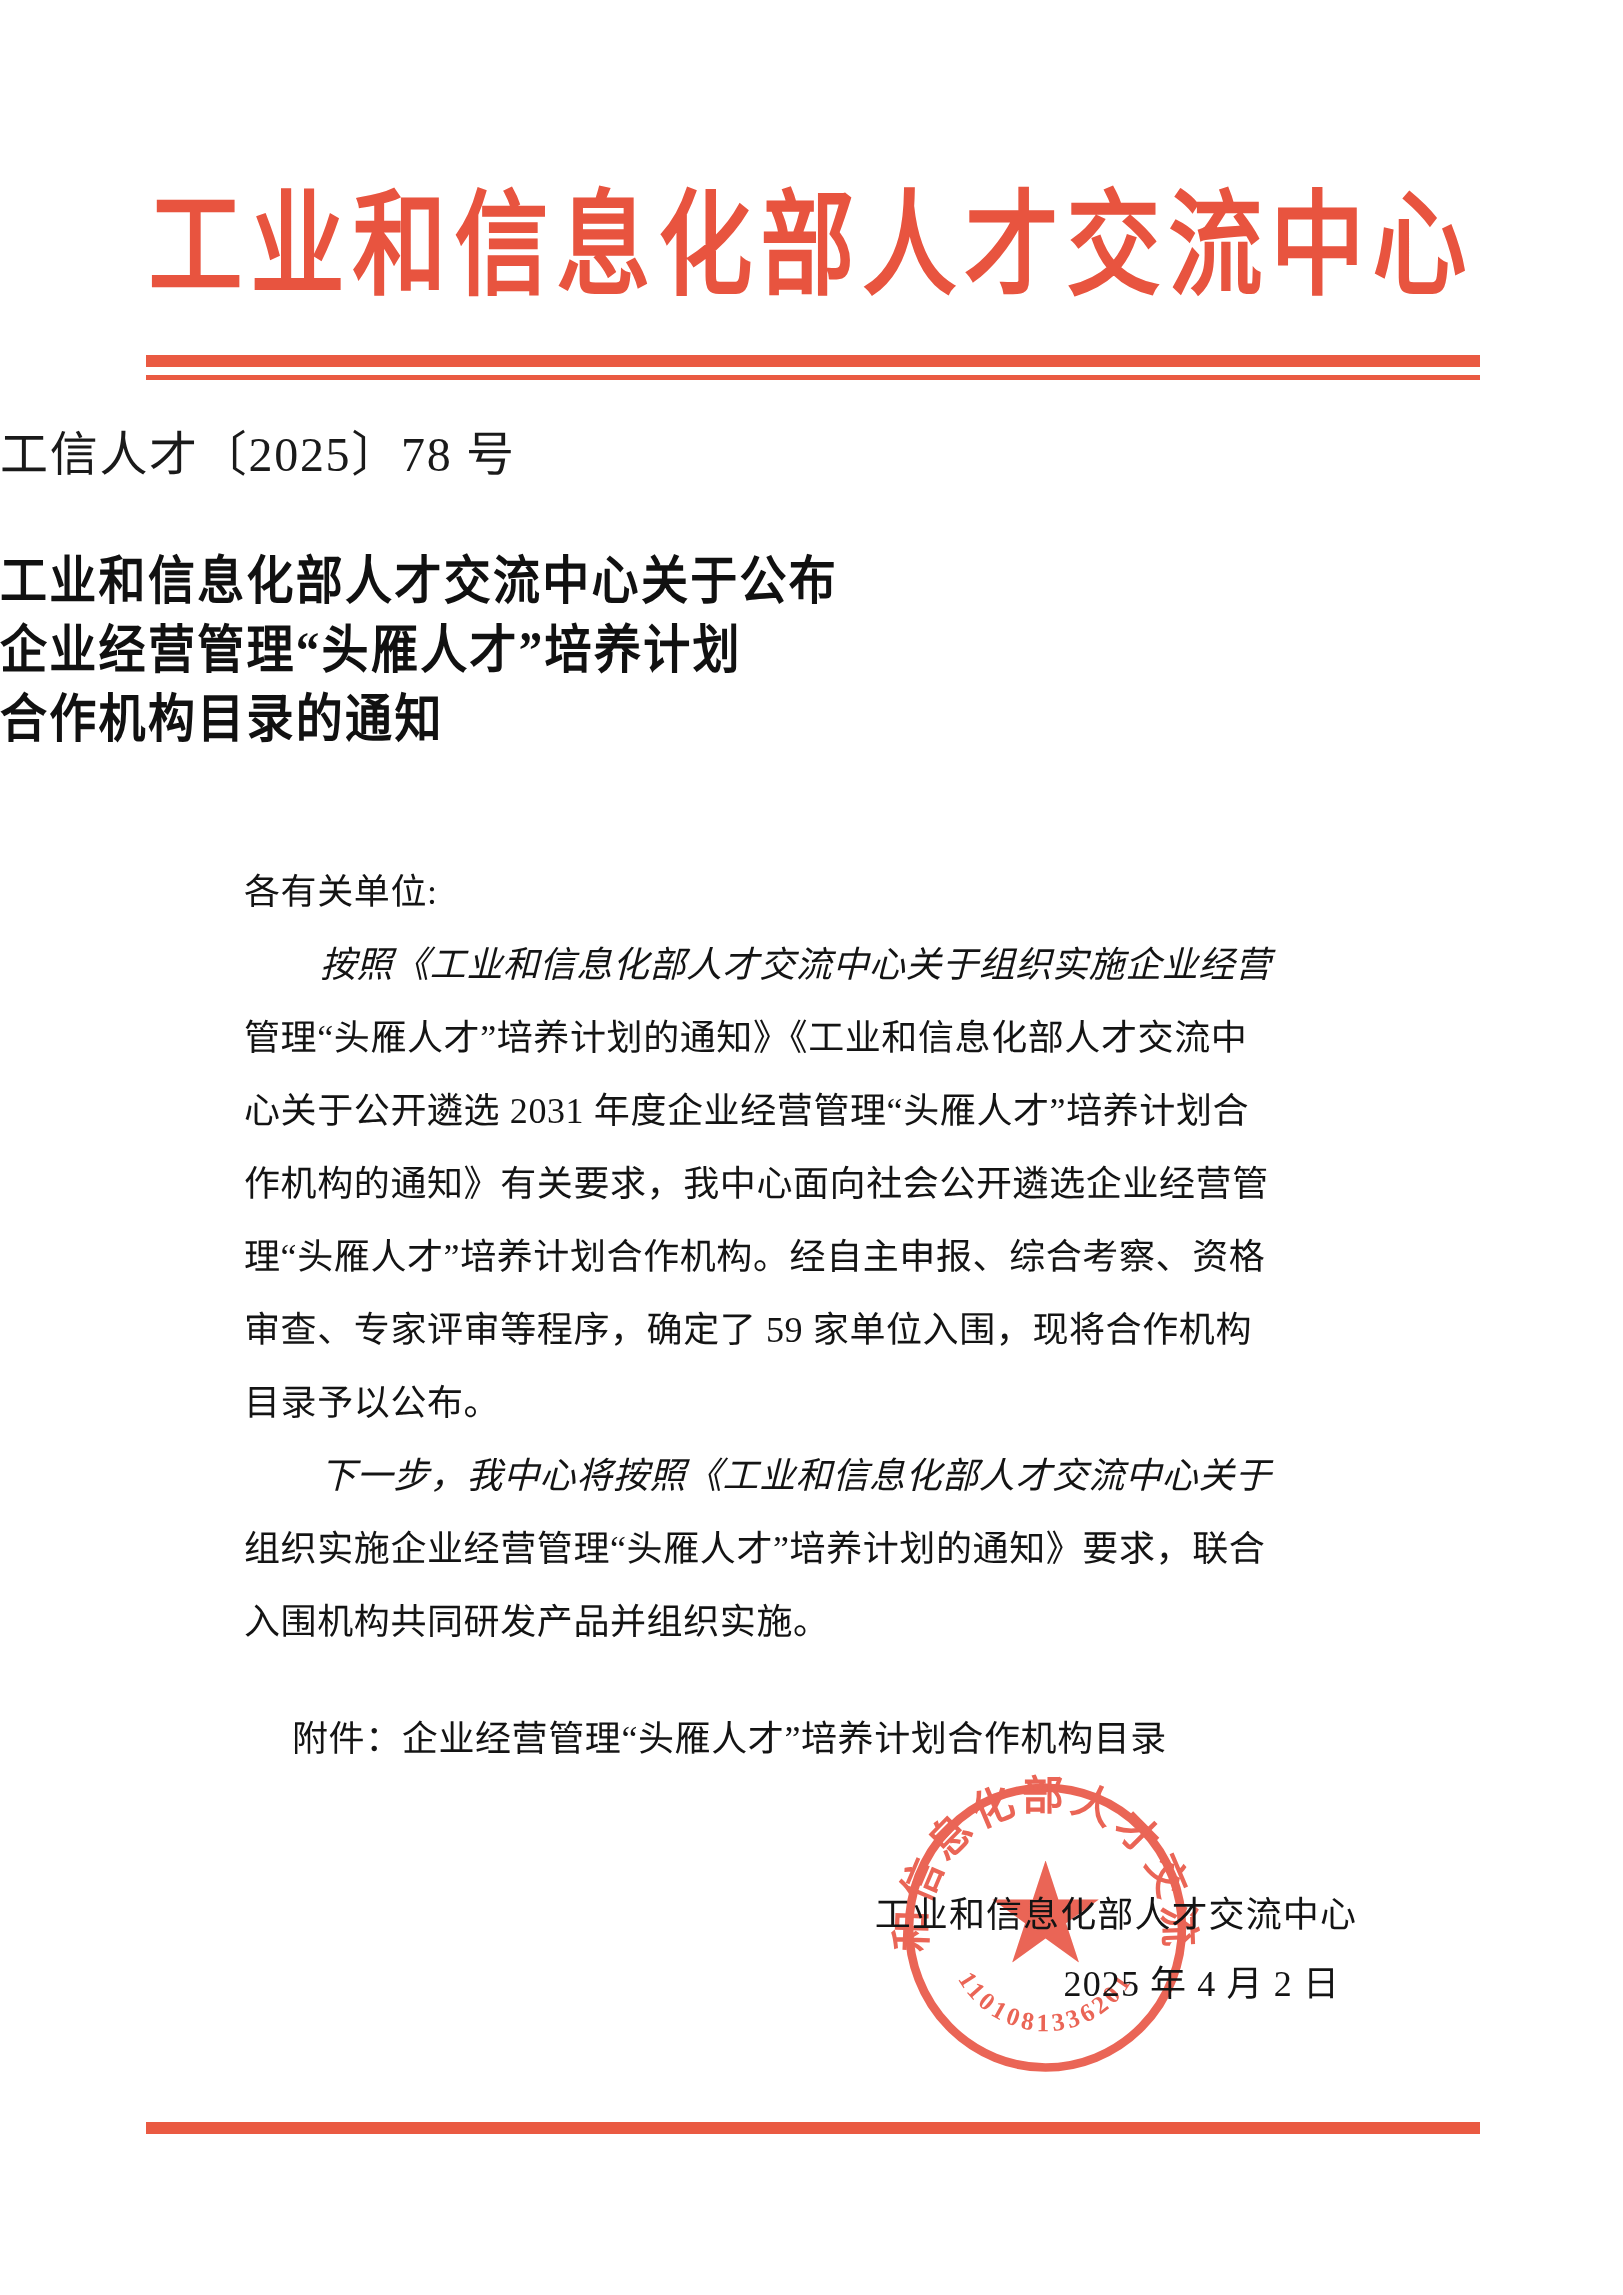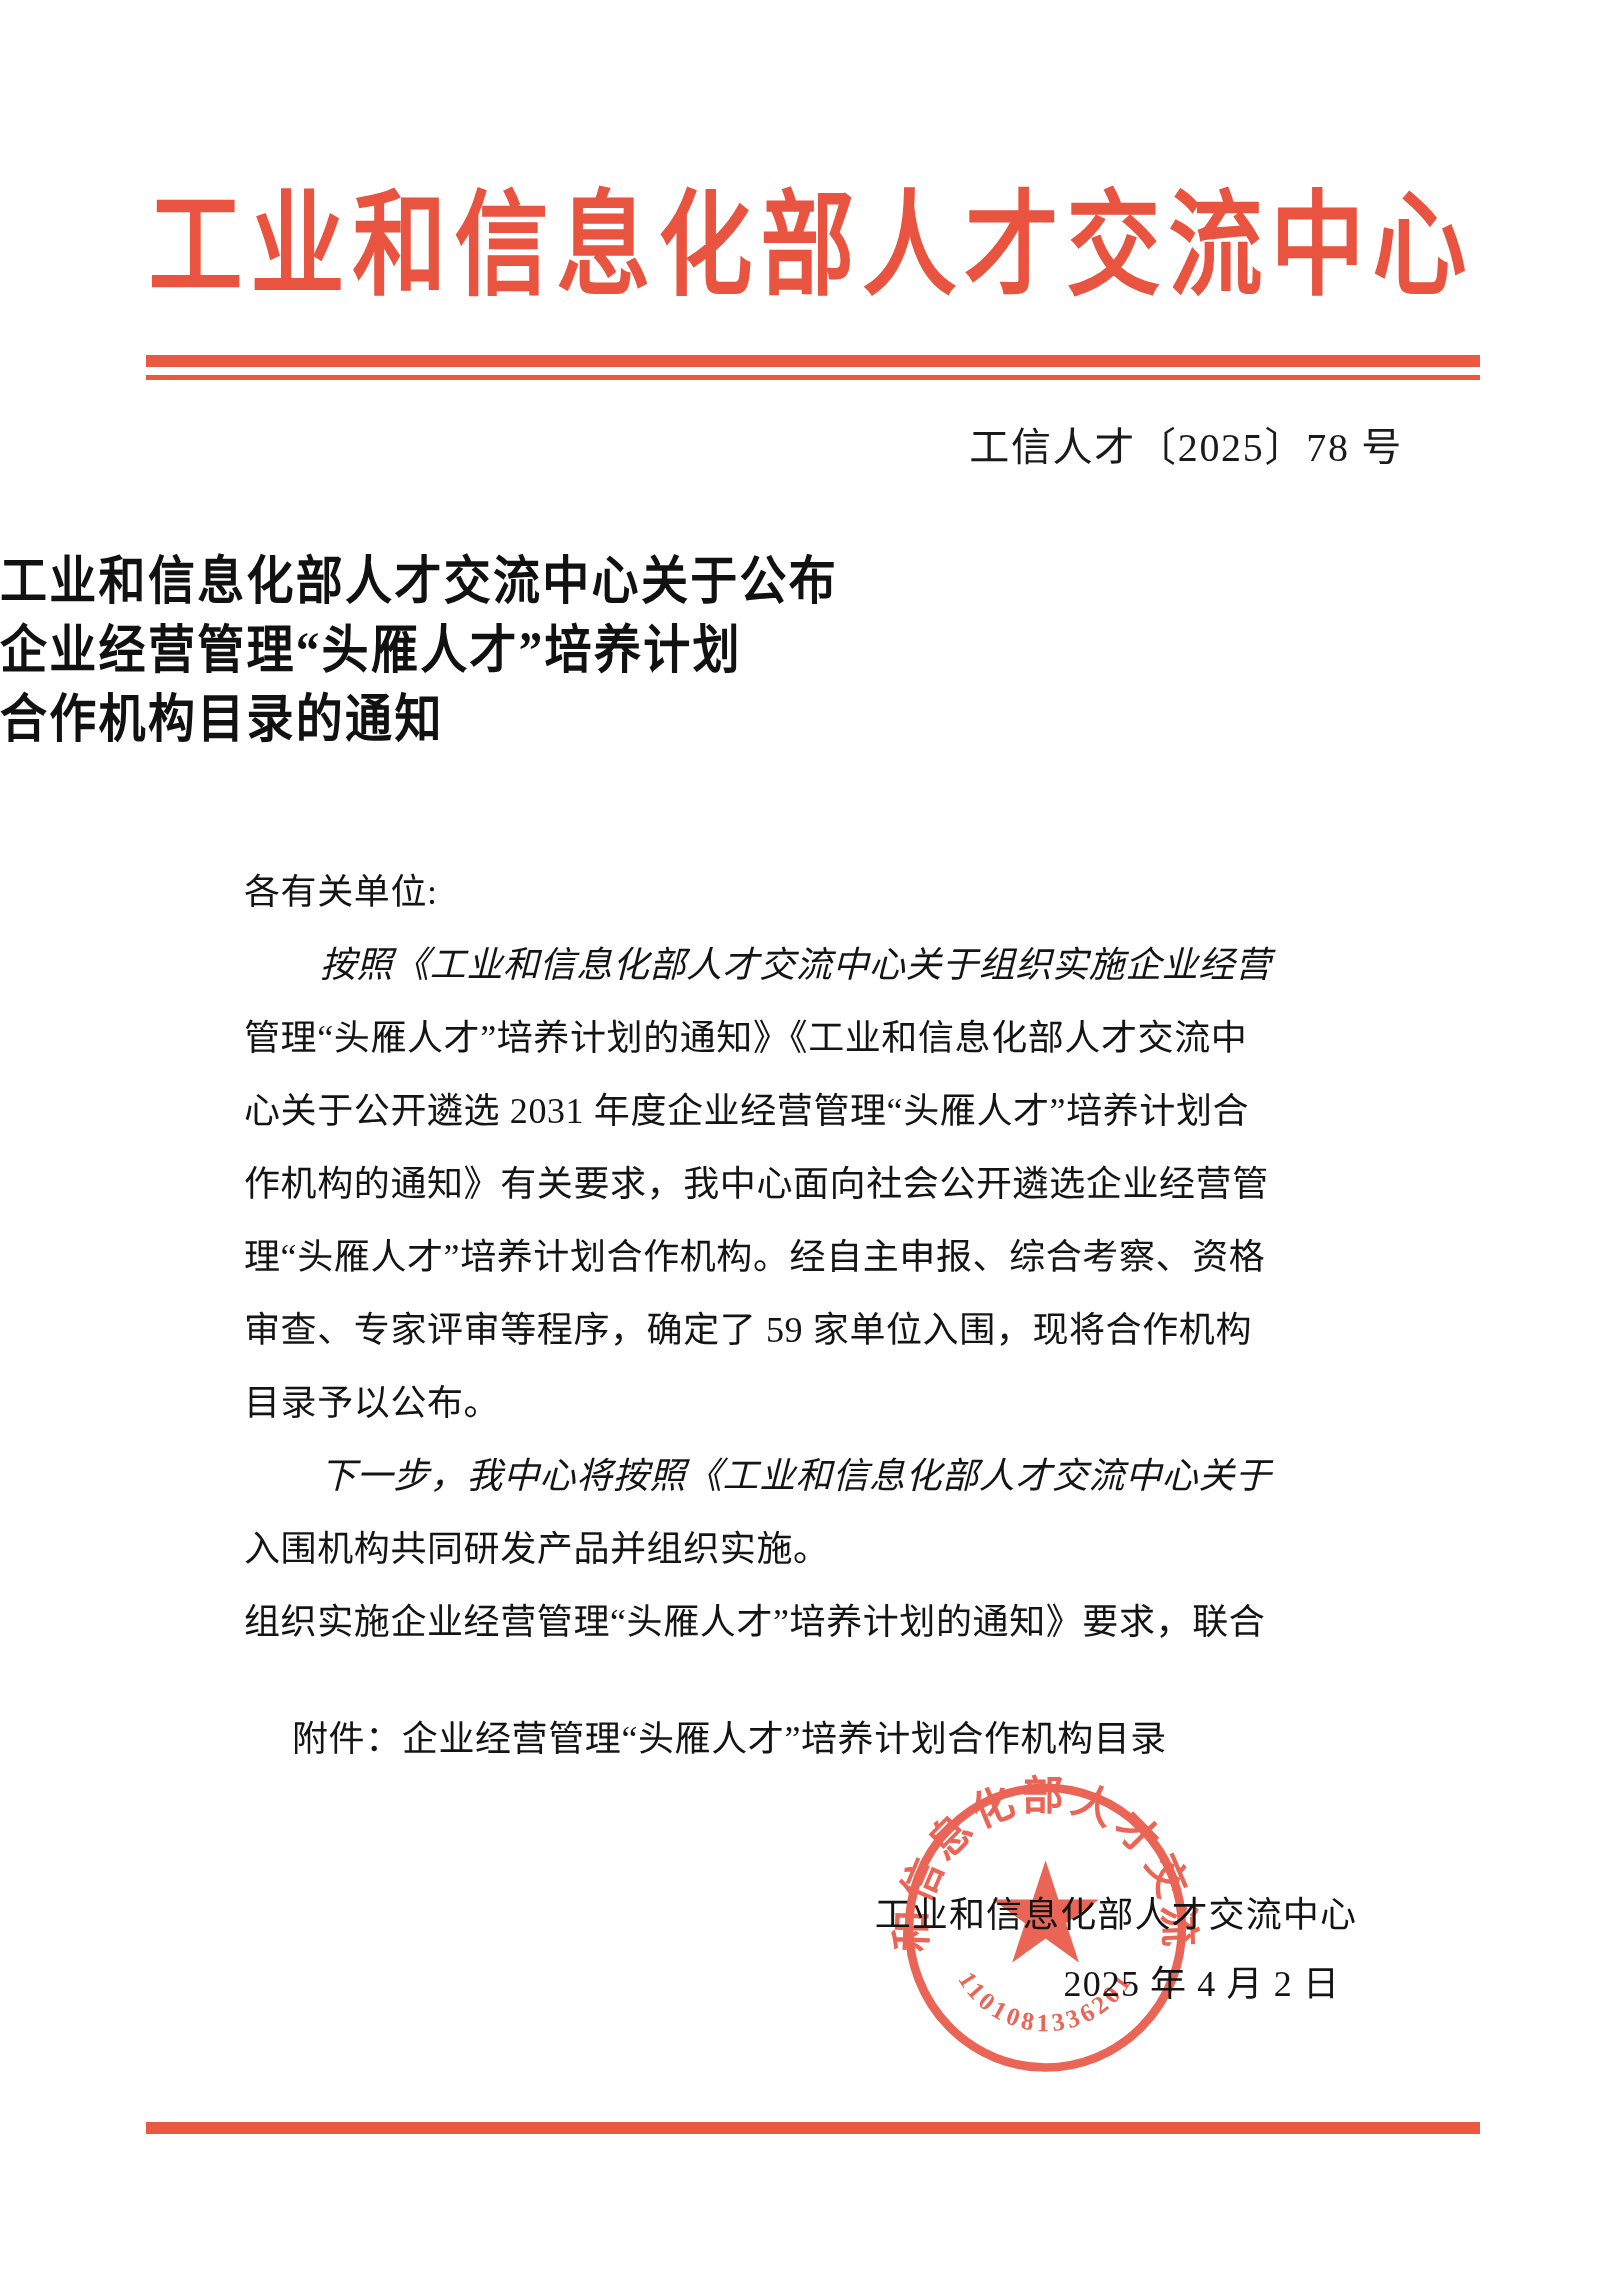--- a/index.html
+++ b/index.html
@@ -51,22 +51,21 @@
   .rule-thick { top: 355px;  height: 12px; }
   .rule-thin  { top: 375px;  height: 5.2px; }
   .rule-bottom{ top: 2122px; height: 12px; }
 
   
   .doc-number {
     position: absolute;
     left: 0;
     top: 415px;
     width: 1403px;
-    text-align: right;
-    font-size: 40px;
+    font-size: 48px;
     color: #1a1a1a;
     letter-spacing: 1.7px;
     white-space: nowrap;
   }
 
   
   .doc-title {
     position: absolute;
     left: 0;
     top: 547px;
@@ -177,22 +176,22 @@
 
     <div class="body-line indent2">按照《工业和信息化部人才交流中心关于组织实施企业经营</div>
     <div class="body-line">管理“头雁人才”培养计划的通知》《工业和信息化部人才交流中</div>
     <div class="body-line">心关于公开遴选 2031 年度企业经营管理“头雁人才”培养计划合</div>
     <div class="body-line">作机构的通知》有关要求，我中心面向社会公开遴选企业经营管</div>
     <div class="body-line">理“头雁人才”培养计划合作机构。经自主申报、综合考察、资格</div>
     <div class="body-line">审查、专家评审等程序，确定了 59 家单位入围，现将合作机构</div>
     <div class="body-line">目录予以公布。</div>
 
     <div class="body-line indent2">下一步，我中心将按照《工业和信息化部人才交流中心关于</div>
+    <div class="body-line">组织实施企业经营管理“头雁人才”培养计划的通知》要求，联合</div>
     <div class="body-line">入围机构共同研发产品并组织实施。</div>
-    <div class="body-line">组织实施企业经营管理“头雁人才”培养计划的通知》要求，联合</div>
   </div>
 
   <div class="attach-block">
     <div class="attach-line">附件：企业经营管理“头雁人才”培养计划合作机构目录</div>
   </div>
 
   <div class="seal">
     <svg viewBox="0 0 560 560" xmlns="http://www.w3.org/2000/svg">
       <defs>
         <path id="sealArc" d="M 72,292 A 208,215 0 1 1 488,292" fill="none"></path>

